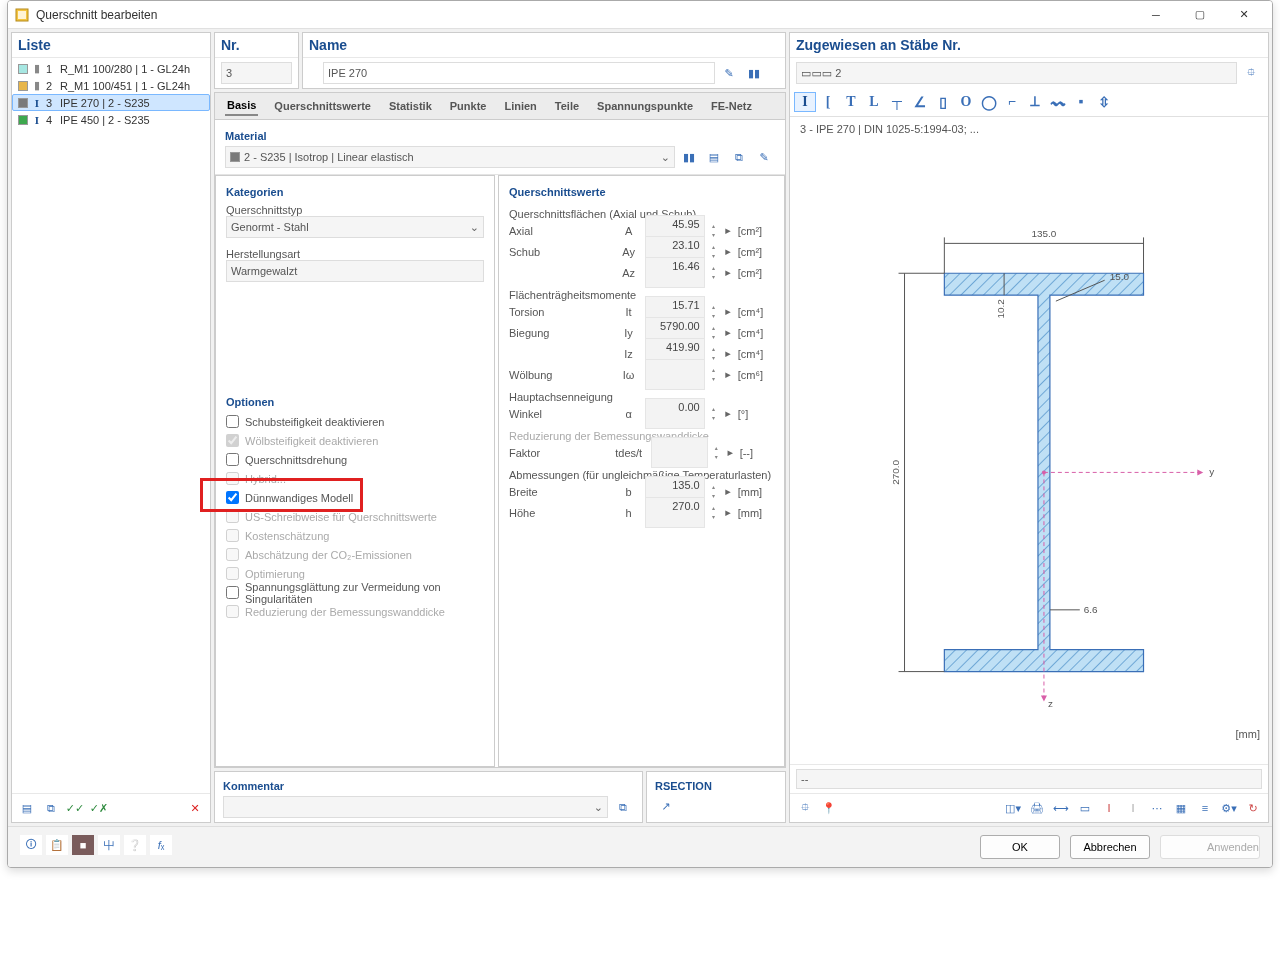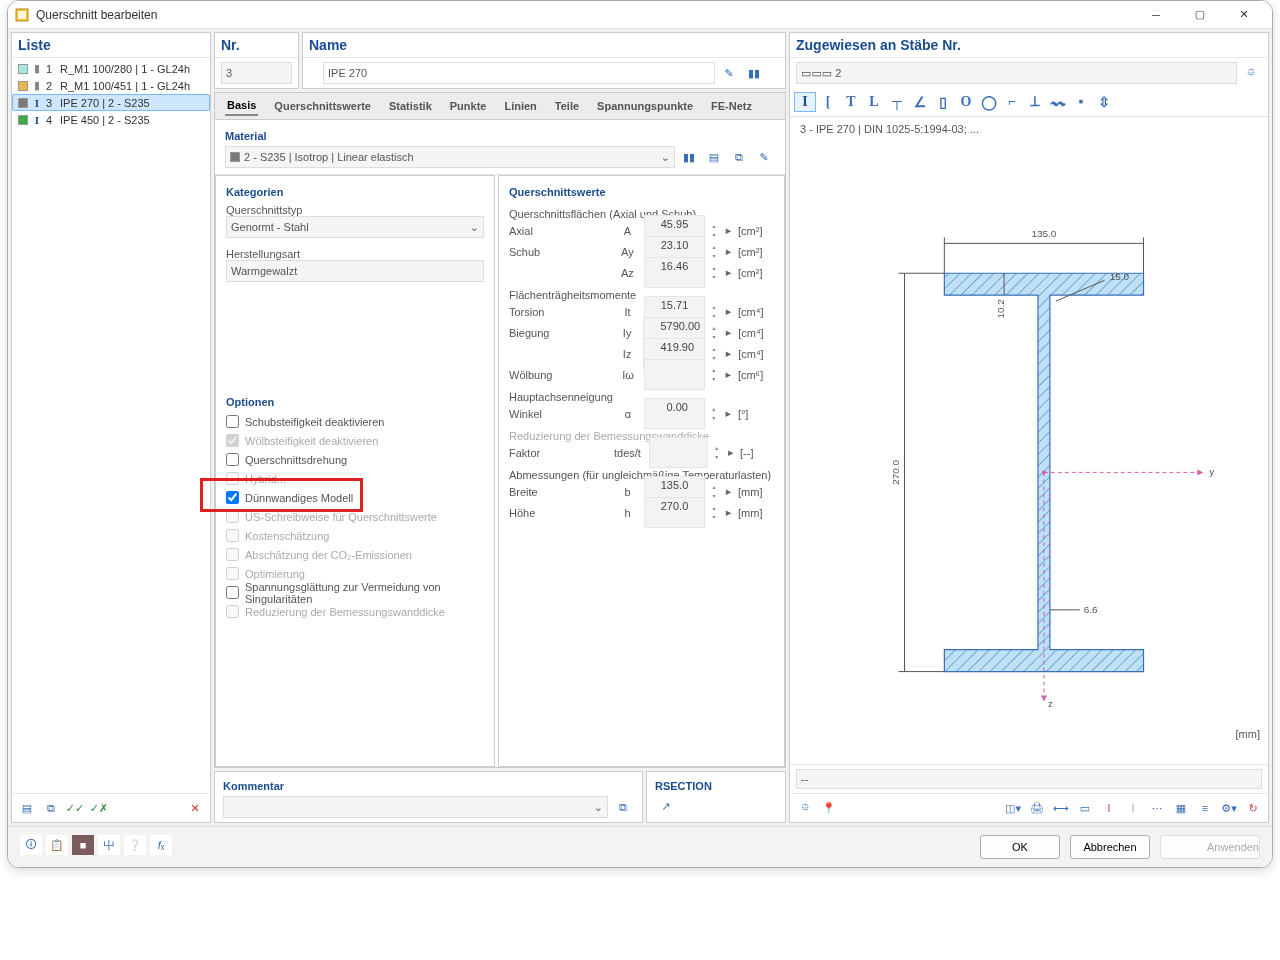--- a/index.html
+++ b/index.html
@@ -1,18 +1,18 @@
 <!DOCTYPE html>
 <html><head>
 <meta charset="utf-8">
 <style>
 * { box-sizing: border-box; margin: 0; padding: 0; font-family: "Segoe UI", Tahoma, sans-serif; font-size: 11px; }
 body { background: #fff; color: #333; width: 1280px; height: 960px; position: relative; user-select: none; }
 
-.window { border: 1px solid #aaa; width: 1266px; height: 868px; margin: 0 auto; background: #fff; display: flex; flex-direction: column; border-radius: 12px; overflow: hidden; box-shadow: 0 3px 10px rgba(0,0,0,.15); }
+.window { border: 1px solid #aaa; width: 1266px; height: 868px; margin: 0 auto; background: #fff; display: flex; flex-direction: column; border-radius: 4px; overflow: hidden; box-shadow: 0 3px 10px rgba(0,0,0,.15); }
 
 .titlebar { height: 28px; display: flex; align-items: center; padding: 0 6px; background: #fff; border-bottom: 1px solid #e0e0e0; }
 .titlebar .icon { width:16px; height:16px; margin-right:6px; }
 .titlebar .title { flex:1; font-size:12px; }
 .winbtn { width:44px; height:26px; display:flex; align-items:center; justify-content:center; }
 
 .body { flex:1; display:flex; background:#f1f1f1; gap:3px; padding:3px; overflow:hidden; }
 
 .pane { background:#fff; border:1px solid #ccc; display:flex; flex-direction:column; }
 .pane-left { width:200px; }
@@ -37,21 +37,21 @@
 .tabs { display:flex; gap:14px; padding:3px 10px; background:#ececec; border-bottom:1px solid #ccc; align-items:center; }
 .tab { padding:3px 2px; color:#555; cursor:pointer;font-weight:bold; }
 .tab.sel { color:#000; border-bottom:2px solid #888; }
 
 .form-area { flex:1; display:flex; gap:3px; overflow:hidden; }
 .col { background:#fff; border:1px solid #ccc; padding:6px 10px; flex:1; overflow:auto; }
 
 .field { display:flex; align-items:center; height:21px; gap:4px; }
 .field .lbl { width:108px; color:#555; }
 .field .sym { width:26px; text-align:center; color:#555; }
-.field .val { width:62px; height:31px; background:#f3f3f3; border:1px solid #e5e5e5; text-align:right; padding:0 16px; line-height:16px; color:#444; }
+.field .val { width:62px; height:31px; background:#f3f3f3; border:1px solid #e5e5e5; text-align:right; padding:0 4px; line-height:16px; color:#444; }
 .field .val.empty { background:#f3f3f3; }
 .field .arrows { width:10px; height:18px; display:flex; flex-direction:column; }
 .field .arrows span { flex:1; font-size:6px; text-align:center; color:#888; line-height:8px; }
 .field .go { width:12px; text-align:center; color:#666; }
 .field .unit { width:38px; color:#555; }
 
 .chk { display:flex; align-items:center; height:19px; gap:6px; color:#555; }
 .chk input { width:13px; height:13px; }
 .chk.dis { color:#aaa; }
 

